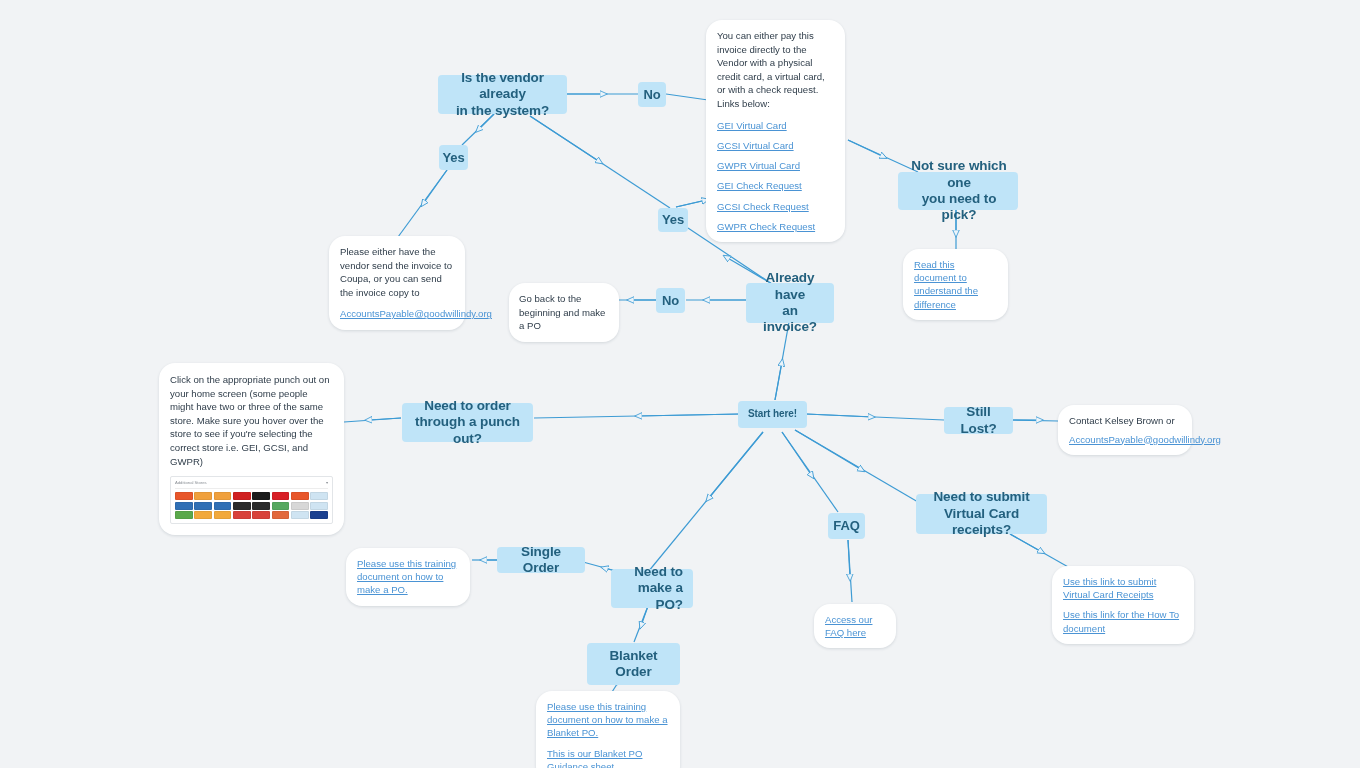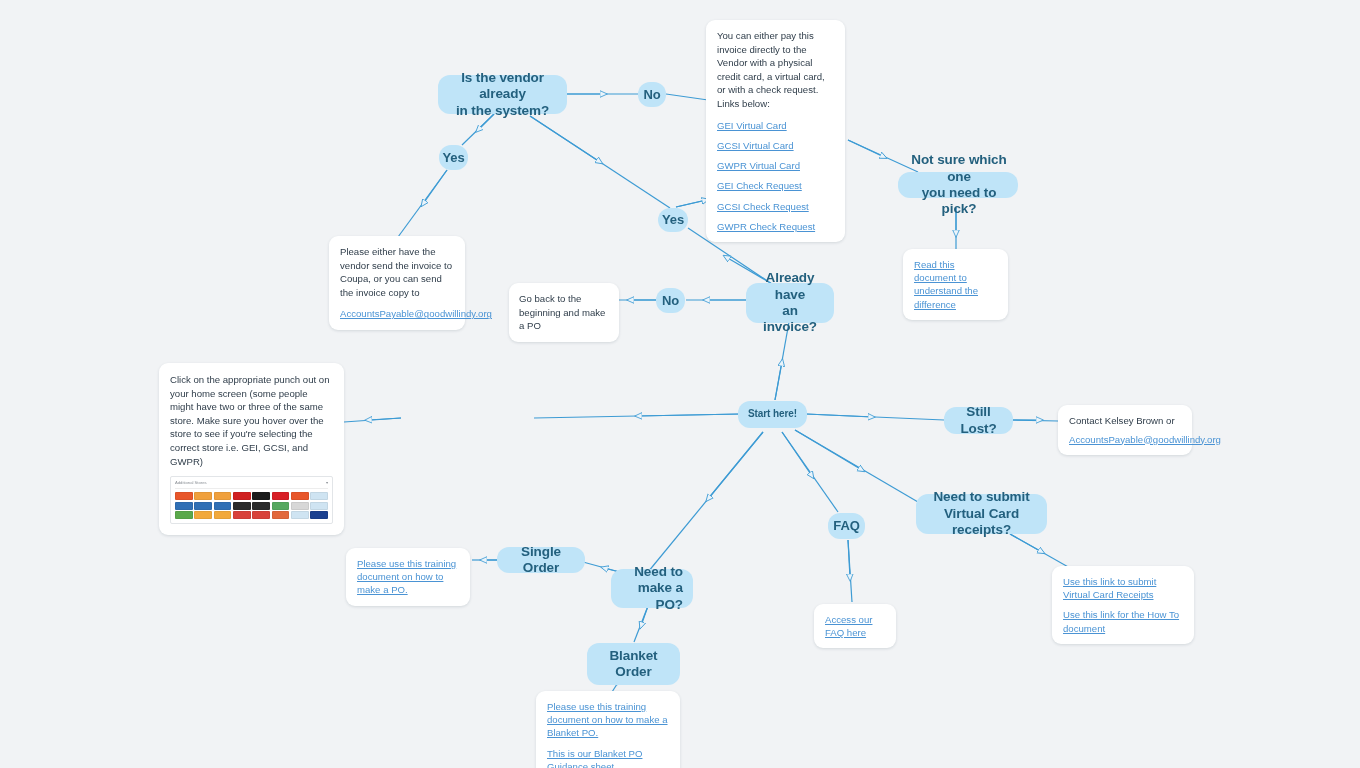--- a/index.html
+++ b/index.html
@@ -29,21 +29,21 @@
     width: 1360px;
     height: 768px;
     pointer-events: none;
   }
 
   
   .node {
     position: absolute;
     box-sizing: border-box;
     background: #bfe4f8;
-    border-radius: 12px;
+    border-radius: 4px;
     color: #23607e;
     font-weight: bold;
     display: flex;
     align-items: center;
     justify-content: center;
     text-align: center;
     line-height: 1.22;
     padding: 6px 10px;
     letter-spacing: -0.1px;
   }
@@ -53,21 +53,21 @@
   }
   .node.med {
     font-size: 13.5px;
   }
 
   
   .note {
     position: absolute;
     box-sizing: border-box;
     background: #ffffff;
-    border-radius: 9px;
+    border-radius: 16px;
     box-shadow: 0 1px 3px rgba(30, 50, 70, 0.14);
     color: #2f3d4a;
     font-size: 9.6px;
     line-height: 1.42;
     padding: 9px 11px;
   }
   .lnk {
     display: block;
     color: #4a93d4;
     text-decoration: underline;
@@ -214,34 +214,38 @@
   </div>
 
   <div class="node small" style="left:439px; top:145px; width:29px; height:25px;">
     <span>Yes</span>
   </div>
 
   <div class="node small" style="left:658px; top:208px; width:30px; height:24px;">
     <span>Yes</span>
   </div>
 
-  <div class="node med" style="left:898px; top:172px; width:120px; height:26px;padding-left:12px;">
+  <div class="node med" style="left:898px; top:172px; width:120px; height:38px;padding-left:12px;">
     <span style="white-space:pre-line;">Not sure which one
 you need to pick?</span>
   </div>
 
   <div class="node small" style="left:656px; top:288px; width:29px; height:25px;">
     <span>No</span>
   </div>
 
   <div class="node med" style="left:746px; top:283px; width:88px; height:40px;">
     <span style="white-space:pre-line;">Already have
 an invoice?</span>
   </div>
 
+  <div class="node med" style="left:402px; top:403px; width:131px; height:39px;">
+    <span style="white-space:pre-line;">Need to order
+through a punch out?</span>
+  </div>
 
   <div class="node" style="left:738px; top:401px; width:69px; height:27px; font-size:10px;">
     <span>Start here!</span>
   </div>
 
   <div class="node" style="left:944px; top:407px; width:69px; height:27px; font-size:13.5px;">
     <span>Still Lost?</span>
   </div>
 
   <div class="node med" style="left:916px; top:494px; width:131px; height:40px;">

